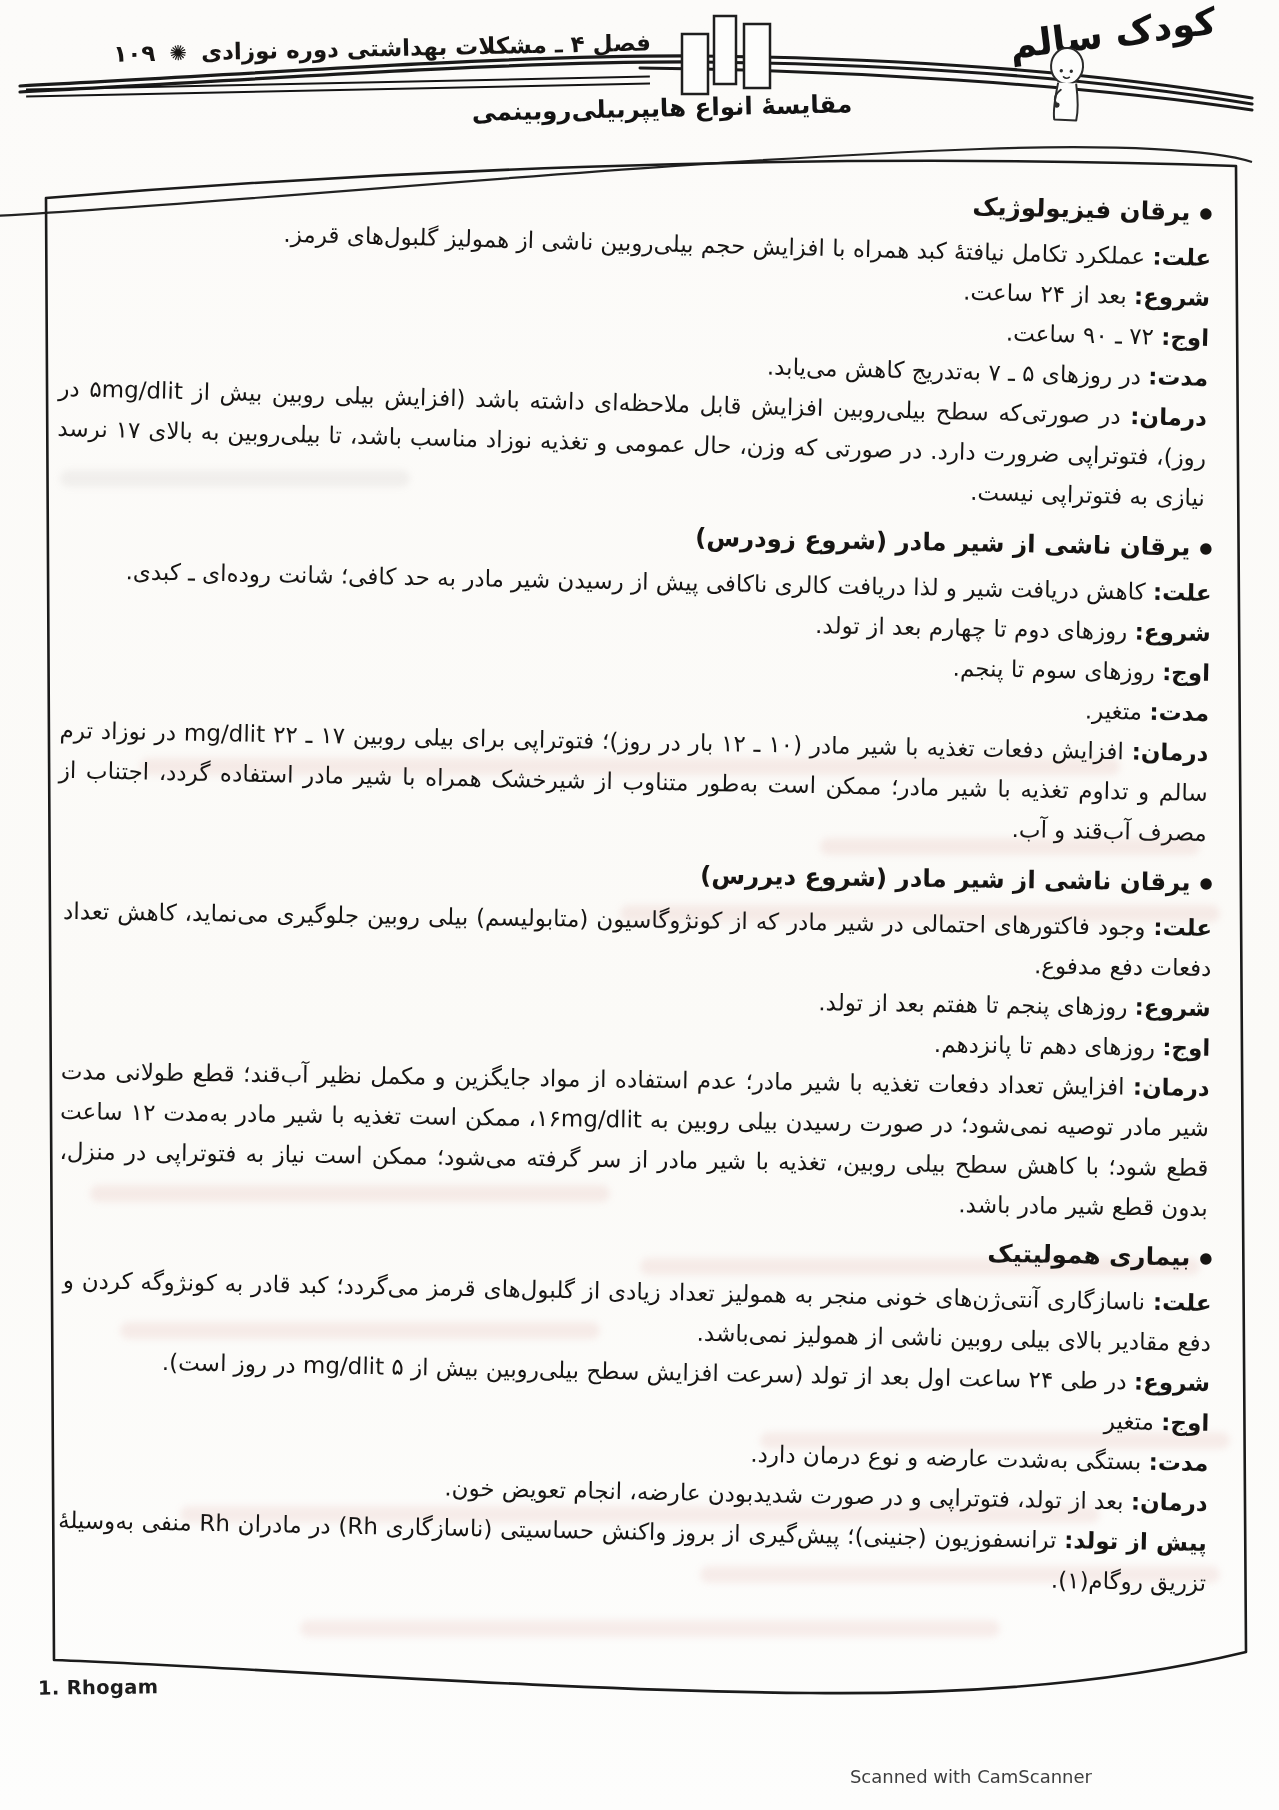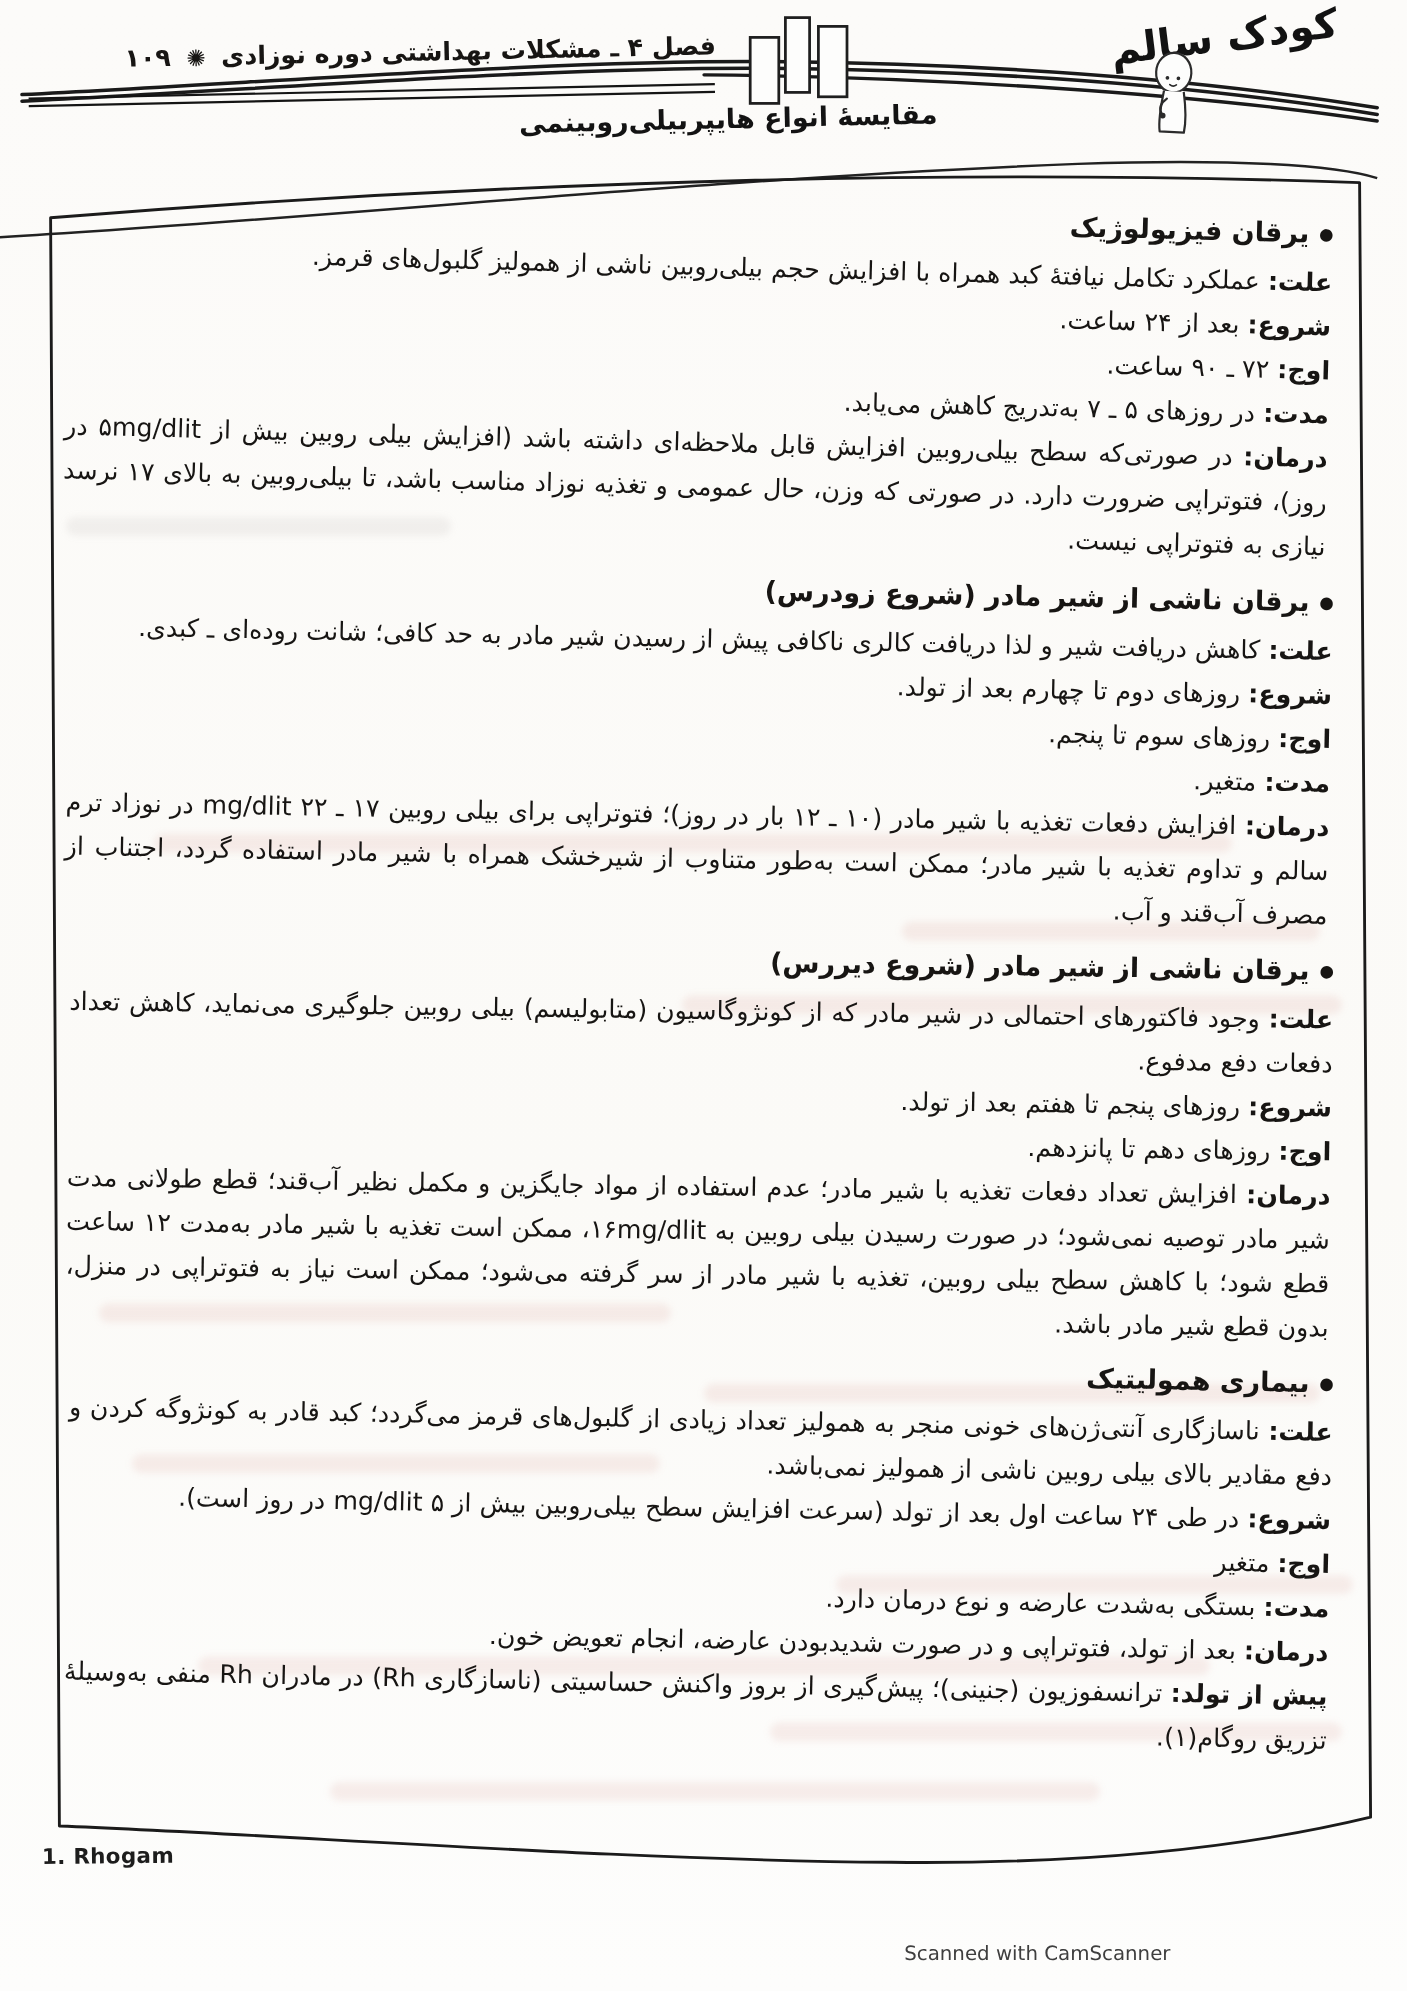--- a/index.html
+++ b/index.html
@@ -46,21 +46,21 @@
   .sec-h{margin:2px 0;font-size:24.5px;line-height:46px;font-weight:bold;}
   .bullet{font-size:15px;vertical-align:3px;margin-inline-end:9px;}
   .entry{margin:0;}
   .lbl{font-weight:bold;}
   
   .footnote{
     position:absolute;left:38px;top:1676px;font-size:19.5px;color:#1d1d1d;
     font-weight:bold;letter-spacing:.3px;transform:rotate(-.6deg);
   }
   .scan-credit{
-    position:absolute;left:822px;top:1766px;width:270px;text-align:left;
+    position:absolute;left:822px;top:1766px;width:270px;text-align:right;
     font-size:18px;color:#3e3e3e;
   }
   
   .bleed{
     position:absolute;height:17px;border-radius:9px;
     background:rgba(196,112,102,.11);filter:blur(3.5px);pointer-events:none;
   }
   .bleed.v{background:rgba(150,140,135,.10);}
 </style>
 </head>

